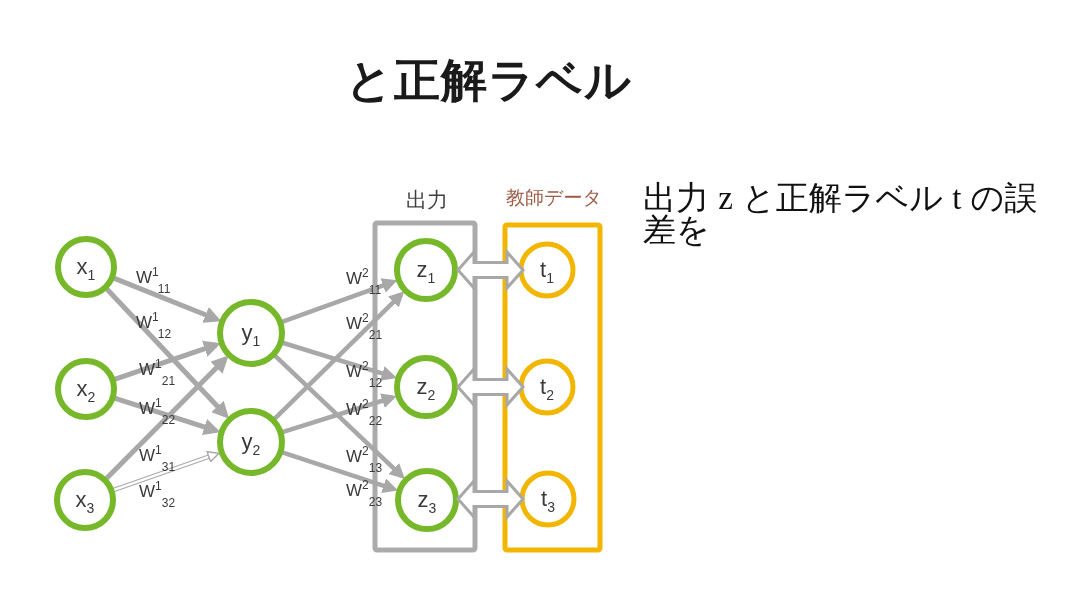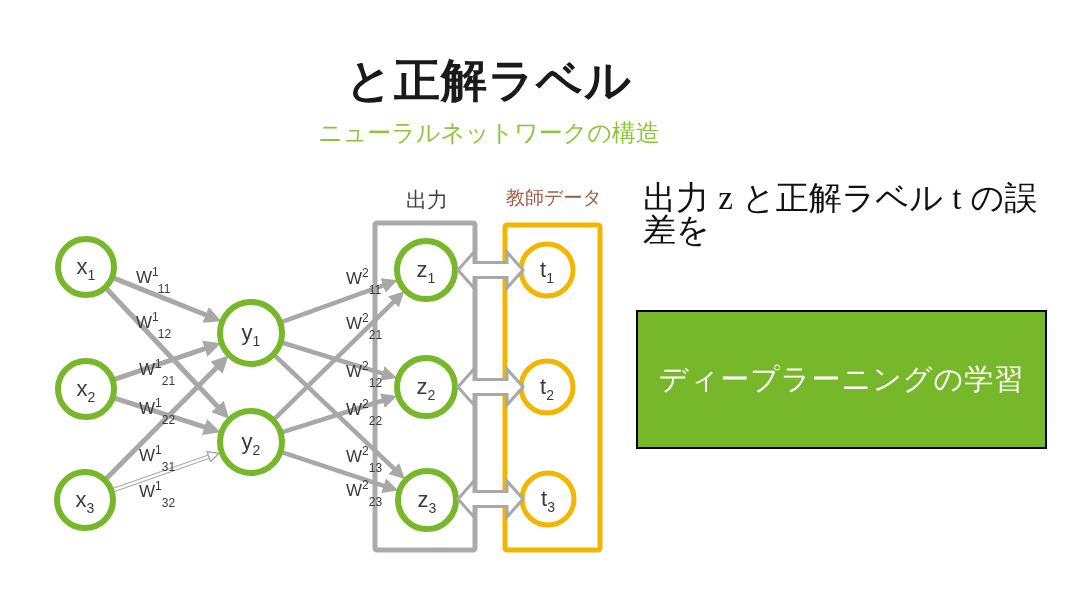--- a/index.html
+++ b/index.html
@@ -28,21 +28,20 @@
     display:flex;align-items:center;justify-content:center;
     font-size:29px;letter-spacing:1px;
   }
 </style>
 </head>
 <body>
 
 <div class="slide">
 
   <div class="title">と正解ラベル</div>
-  <div class="subtitle">ニューラルネットワークの構造</div>
 
   <svg class="diagram-svg" viewBox="0 0 1068 600" xmlns="http://www.w3.org/2000/svg">
       <defs>
         <marker id="mArrow" viewBox="0 0 10 10" refX="7" refY="5" markerWidth="3.4" markerHeight="3.4" orient="auto">
           <path d="M0 0 L10 5 L0 10 Z" fill="#A8A8A8"></path>
         </marker>
         <marker id="mOpen" viewBox="0 0 10 10" refX="7" refY="5" markerWidth="5" markerHeight="5" orient="auto">
           <path d="M0.6 0.6 L9.4 5 L0.6 9.4 Z" fill="#ffffff" stroke="#A8A8A8" stroke-width="1.2"></path>
         </marker>
       </defs>
@@ -101,15 +100,14 @@
       <path d="M458 387 L474 369 L474 379.5 L507 379.5 L507 369 L523 387 L507 405 L507 394.5 L474 394.5 L474 405 Z" fill="#ffffff" stroke="#A8A8A8" stroke-width="3" stroke-linejoin="miter"></path>
       <path d="M458 499 L474 481 L474 491.5 L507 491.5 L507 481 L523 499 L507 517 L507 506.5 L474 506.5 L474 517 Z" fill="#ffffff" stroke="#A8A8A8" stroke-width="3" stroke-linejoin="miter"></path>
       <text x="427" y="207" text-anchor="middle" font-size="21" fill="#3F3F3F">出力</text>
       <text x="554" y="204" text-anchor="middle" font-size="19" fill="#9C5B45">教師データ</text>
     </svg>
 
   <div class="desc">
     <div><span>出力 </span><span class="serif">z</span><span> と正解ラベル </span><span class="serif">t</span><span> の誤差を</span></div>
   </div>
 
-  <div class="cta" style="background: rgb(118, 184, 42); border: 2px solid rgb(0, 0, 0); color: rgb(255, 255, 255);">ディープラーニングの学習</div>
 
 </div>
 
 </body></html>

